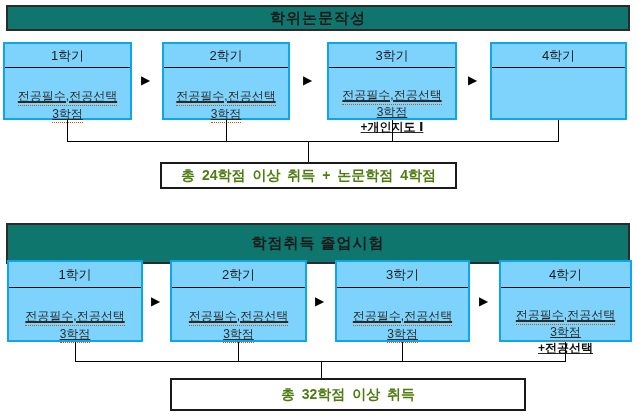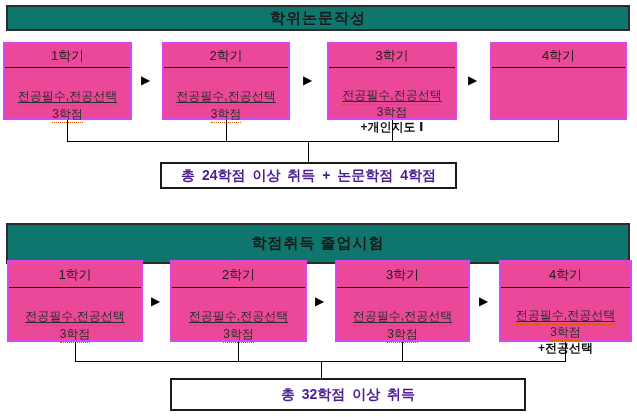--- a/index.html
+++ b/index.html
@@ -10,54 +10,54 @@
   }
   .abs{position:absolute;box-sizing:border-box;}
   
   .titlebar{
     background:#0f766e;border:2px solid #2b2b2b;
     display:flex;align-items:center;justify-content:center;
     font-size:15px;font-weight:bold;letter-spacing:1px;
   }
   
   .sem-box{
-    background:#ec4899;border:2px solid #d946ef;
+    background:#7dd3fc;border:2px solid #0ea5e9;
     display:flex;flex-direction:column;gap:20px;
   }
   .sem-header{
     border-bottom:1px solid #000000;
     display:flex;align-items:center;justify-content:center;
     font-size:13px;flex:0 0 auto;
   }
   .row1 .sem-header{height:23px;}
   .row2 .sem-header{height:25px;}
   .sem-body{
     flex:1 1 auto;display:flex;flex-direction:column;
     align-items:center;justify-content:center;
-    font-size:12px;line-height:16px;color:#2b2b2b;text-align:center;
+    font-size:12px;line-height:16px;color:#2b2b2b;text-align:center;text-decoration:underline;
   }
   .course{
     text-decoration:underline;
     text-underline-offset:2px;
     border-bottom:1px dotted #d45500;
     padding-bottom:1px;
   }
   .squig{border-bottom:1px dotted #d45500;}
   .bold{font-weight:bold;color:#111;}
   
   .arrow{
     position:absolute;font-size:12px;color:#000;line-height:12px;
   }
   
   .cline{position:absolute;background:#000000;}
   
   .summary{
     background:#ffffff;border:2px solid #1a1a1a;
     display:flex;align-items:center;justify-content:center;
-    font-size:14px;font-weight:bold;word-spacing:3px;color:#4c1d95;
+    font-size:14px;font-weight:bold;word-spacing:3px;color:#4d7c0f;
   }
 </style>
 </head>
 <body>
 
 <div class="abs titlebar" style="left:6px;top:5px;width:624px;height:26px;">
   <span>학위논문작성</span>
 </div>
 
 <div class="abs sem-box row1" style="left:3px;top:42px;width:129px;height:78px;">

